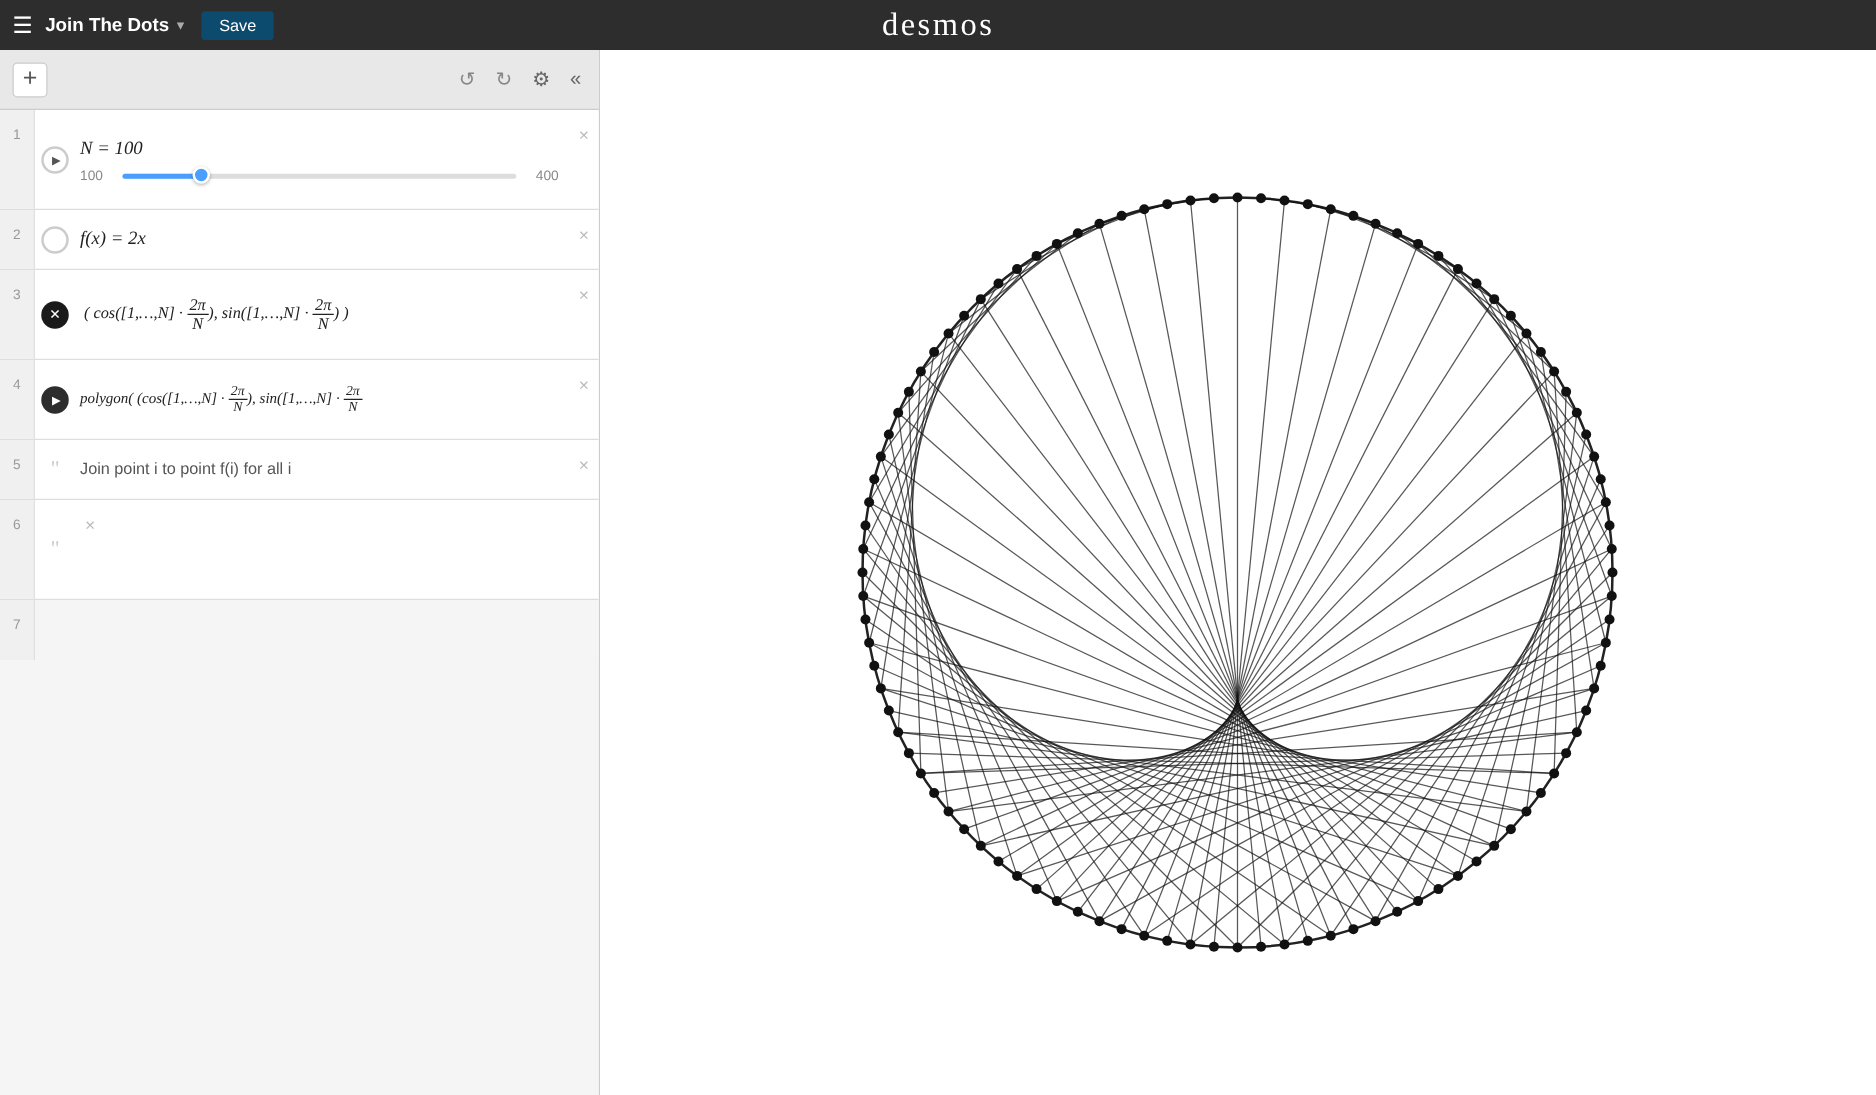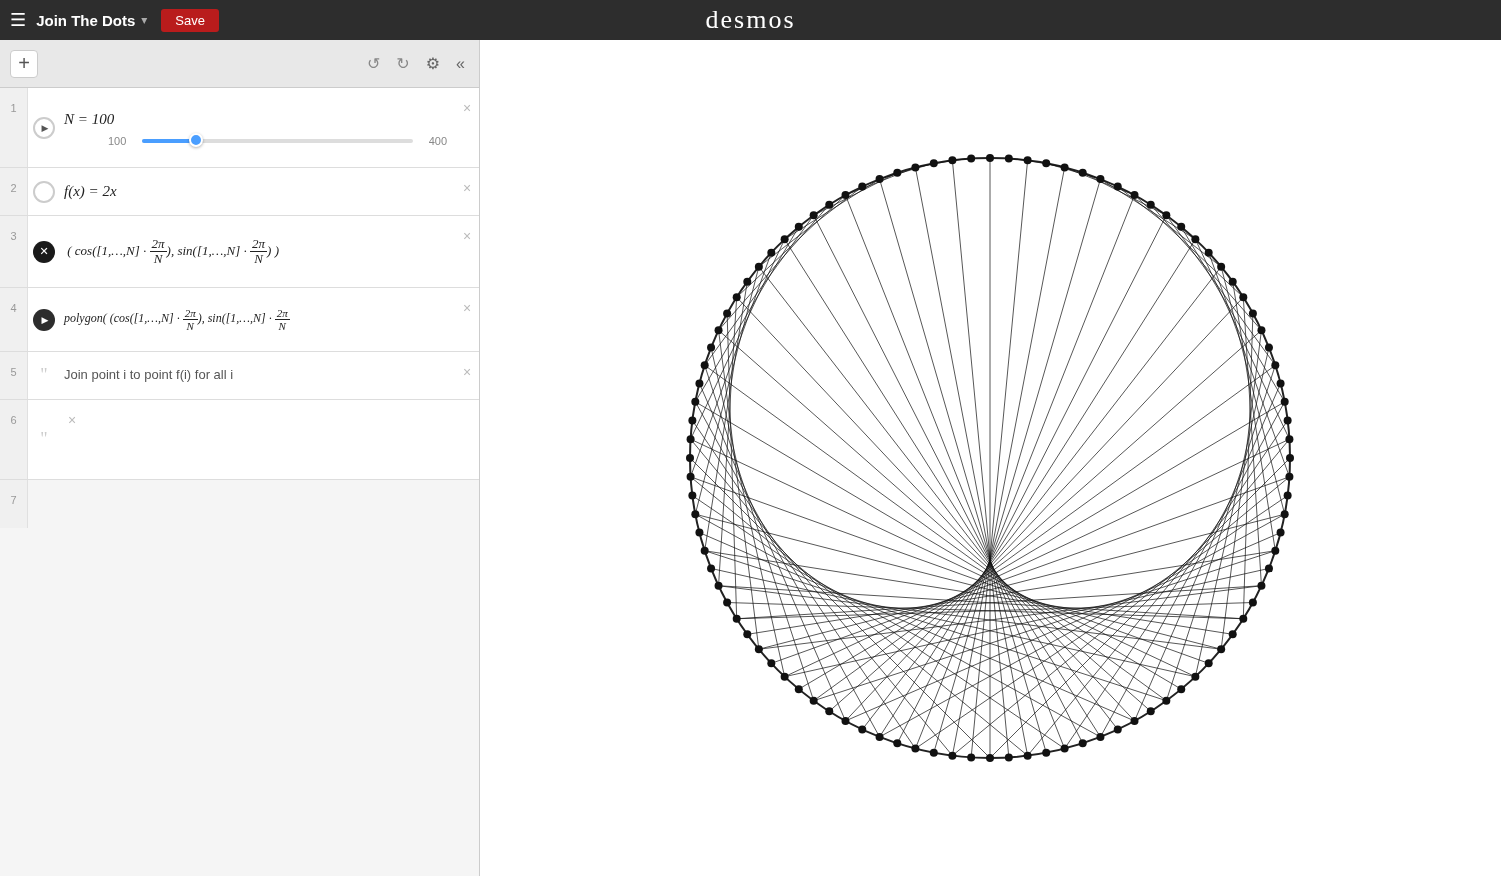--- a/index.html
+++ b/index.html
@@ -31,21 +31,21 @@
       font-size: 15px;
       font-weight: bold;
       color: #fff;
     }
     #topbar .chevron {
       color: #aaa;
       font-size: 12px;
     }
     #topbar .save-btn {
       margin-left: 14px;
-      background: #b91c1c;
+      background: #0c4a6e;
       color: #fff;
       border: none;
       border-radius: 3px;
       padding: 4px 14px;
       font-size: 13px;
       cursor: pointer;
     }
     #topbar .desmos-brand {
       position: absolute;
       left: 50%;
@@ -259,21 +259,20 @@
     .slider-container {
       display: flex;
       align-items: center;
       gap: 6px;
       margin-top: 4px;
     }
     .slider-min {
       font-size: 11px;
       color: #888;
       min-width: 28px;
-      margin-left: 44px;
     }
     .slider-max {
       font-size: 11px;
       color: #888;
       min-width: 28px;
       text-align: right;
     }
     .slider-track {
       flex: 1;
       height: 4px;

